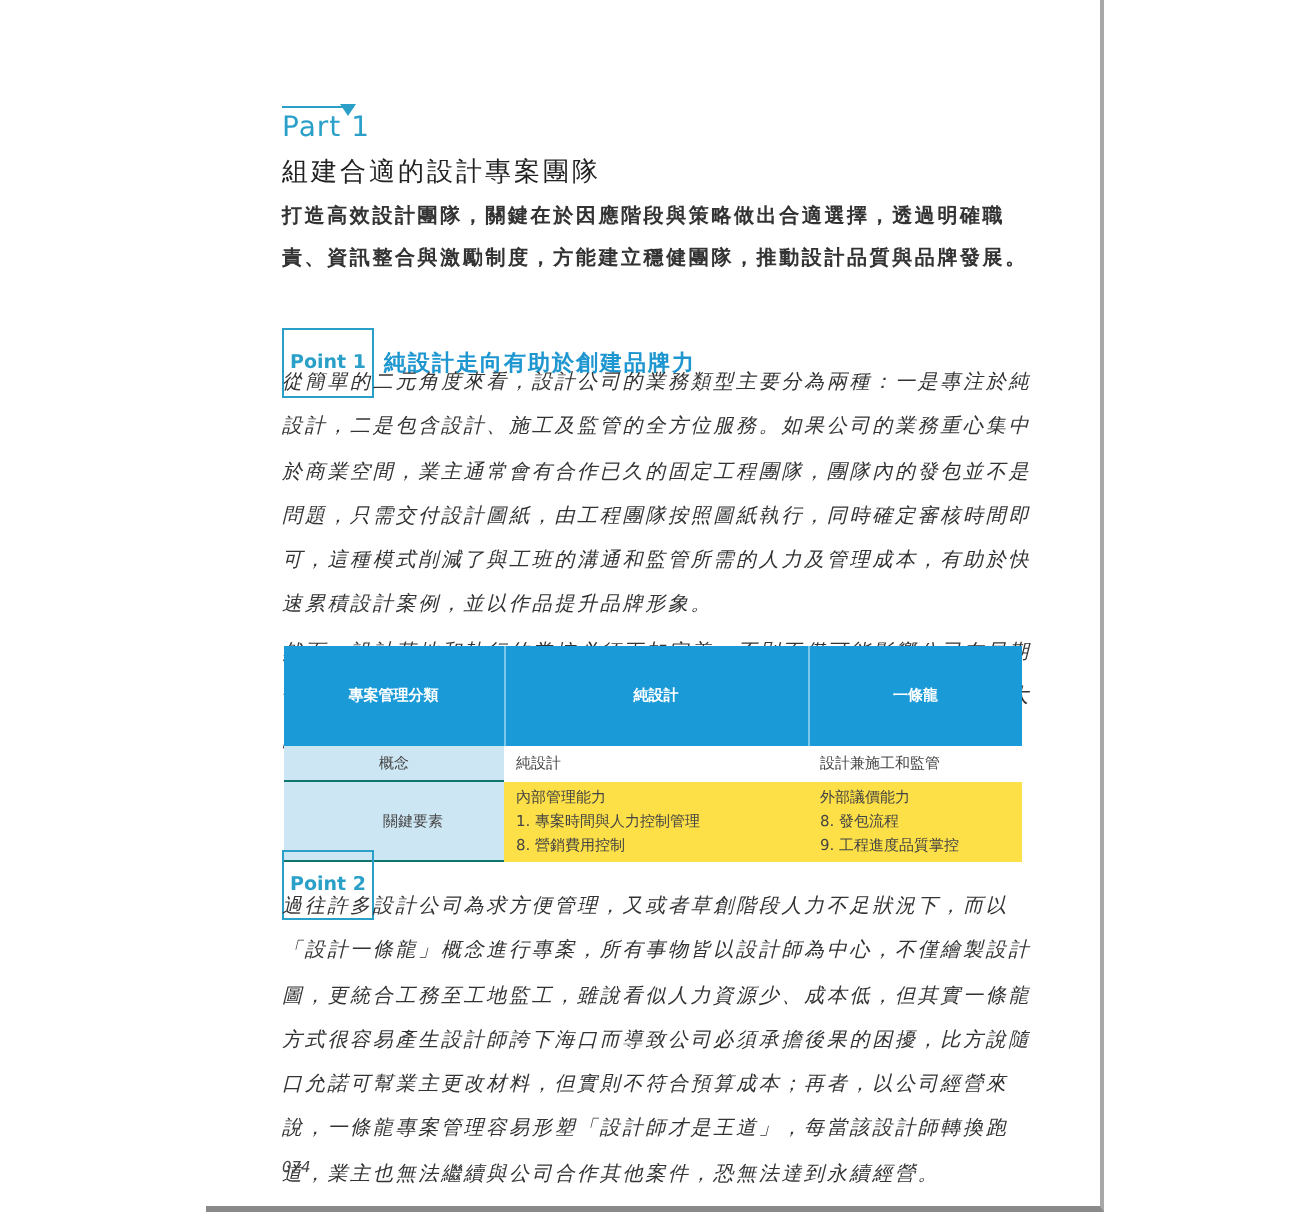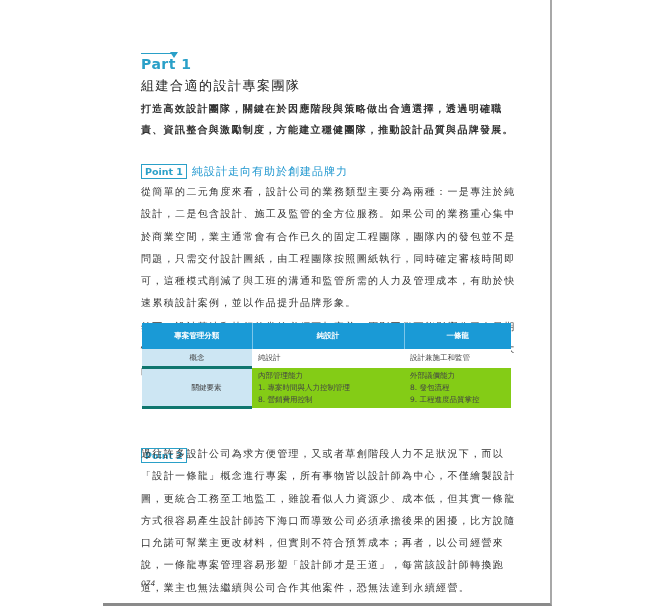--- a/index.html
+++ b/index.html
@@ -1,35 +1,35 @@
 <!DOCTYPE html>
 <html><head>
 <meta charset="utf-8">
 <style>
   html,body{margin:0;padding:0;background:#ffffff;}
   body{width:655px;height:609px;position:relative;overflow:hidden;font-family:"DejaVu Sans",sans-serif;color:#333;}
   .page{position:absolute;left:103px;top:0;width:447px;height:603px;background:#fff;border-right:2px solid #a8a8a8;border-bottom:3px solid #8a8a8a;}
   .part-mark{position:absolute;left:141px;top:53px;width:36px;height:1px;background:#2aa0c8;}
   .part-mark::after{content:"";position:absolute;right:-1px;top:-1px;border-left:4px solid transparent;border-right:4px solid transparent;border-top:6px solid #2aa0c8;}
-  .part-label{position:absolute;left:141px;top:56px;font-size:14px;font-weight:bold;color:#2aa0c8;letter-spacing:0.5px;}
+  .part-label{position:absolute;left:141px;top:56px;font-size:14px;font-weight:normal;color:#2aa0c8;letter-spacing:0.5px;}
   .chapter-title{position:absolute;left:141px;top:77px;font-size:13px;font-weight:normal;color:#222;letter-spacing:1.5px;}
   .intro{position:absolute;left:141px;top:98px;width:375px;font-size:10px;font-weight:bold;color:#333;line-height:21px;letter-spacing:1.3px;}
   .point-head{position:absolute;left:141px;display:flex;align-items:center;}
-  .point-badge{border:1px solid #2aa0c8;color:#2aa0c8;font-size:9.5px;font-weight:bold;padding:0 3px;height:13px;line-height:13px;margin-right:5px;}
-  .point-title{color:#1e96cf;font-size:11px;font-weight:normal;letter-spacing:1px;}
-  .body-text{position:absolute;left:141px;width:377px;font-size:10px;color:#333;line-height:22.3px;letter-spacing:1.35px;}
+  .point-badge{border:1px solid #2aa0c8;color:#2aa0c8;font-size:9.5px;font-weight:bold;padding:10px 3px;height:13px;line-height:13px;margin-right:5px;}
+  .point-title{color:#1e96cf;font-size:11px;font-weight:bold;letter-spacing:1px;}
+  .body-text{position:absolute;left:141px;width:377px;font-size:10px;color:#333;line-height:22.3px;letter-spacing:1.35px;font-style:italic;}
   .body-text p{margin:0;}
   table.cmp{position:absolute;left:142px;top:323px;width:369px;border-collapse:collapse;font-size:7.5px;color:#444;}
-  table.cmp th{background:#1a9ad6;color:#fff;font-weight:bold;height:18px;padding:4px;border-right:1px solid #7cc6ea;}
+  table.cmp th{background:#1a9ad6;color:#fff;font-weight:bold;height:18px;padding:16px;border-right:1px solid #7cc6ea;}
   table.cmp th:last-child{border-right:none;}
   table.cmp td{padding:2px 6px;vertical-align:middle;line-height:12px;}
-  table.cmp td.rowhead{background:#cde6f3;text-align:center;width:79px;border-bottom:3px solid #0f766e;}
+  table.cmp td.rowhead{background:#cde6f3;text-align:center;width:79px;border-bottom:1px solid #0f766e;}
   table.cmp tr.r1 td{height:13px;background:#fff;}
   table.cmp tr.r1 td.rowhead{background:#cde6f3;}
-  table.cmp tr.r2 td{background:#84cc16;}
+  table.cmp tr.r2 td{background:#fde047;}
   table.cmp tr.r2 td.rowhead{background:#cde6f3;padding-left:25px;}
   .page-num{position:absolute;left:141px;top:579px;font-size:7.5px;color:#444;font-style:italic;}
 </style>
 </head>
 <body>
 
 <div class="page"></div>
 
 <div class="part-mark"></div>
 <div class="part-label">Part 1</div>
@@ -68,20 +68,20 @@
       </td>
       <td>
         <div>外部議價能力</div>
         <div>8. 發包流程</div>
         <div>9. 工程進度品質掌控</div>
       </td>
     </tr>
   </tbody>
 </table>
 
-<div class="point-head" style="top:448px;">
+<div class="point-head" style="top:425px;">
   <span class="point-badge">Point 2</span>
 </div>
 <div class="body-text" style="top:443px;">
   <p>過往許多設計公司為求方便管理，又或者草創階段人力不足狀況下，而以「設計一條龍」概念進行專案，所有事物皆以設計師為中心，不僅繪製設計圖，更統合工務至工地監工，雖說看似人力資源少、成本低，但其實一條龍方式很容易產生設計師誇下海口而導致公司必須承擔後果的困擾，比方說隨口允諾可幫業主更改材料，但實則不符合預算成本；再者，以公司經營來說，一條龍專案管理容易形塑「設計師才是王道」，每當該設計師轉換跑道，業主也無法繼續與公司合作其他案件，恐無法達到永續經營。</p>
 </div>
 
 <div class="page-num">074</div>
 
 </body></html>

